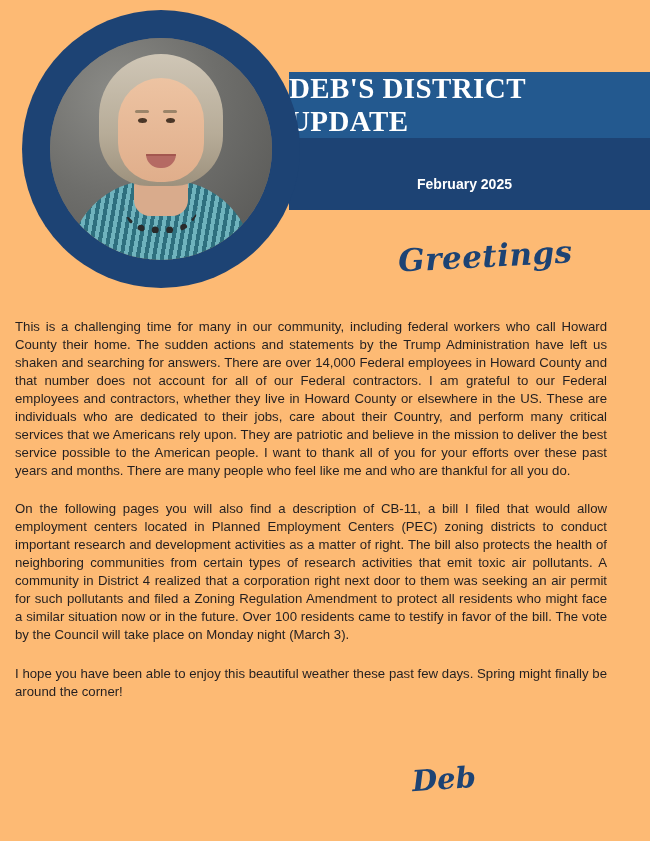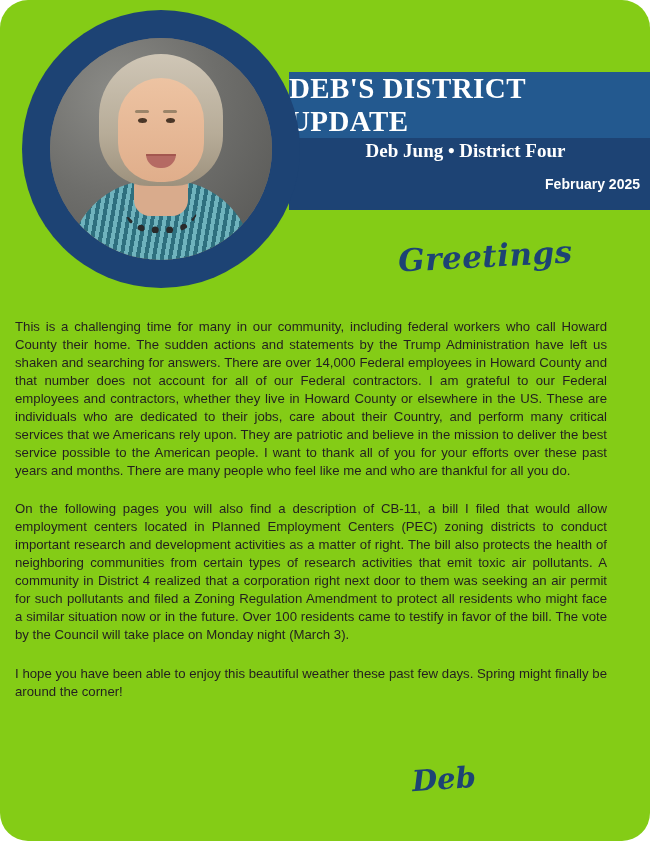--- a/index.html
+++ b/index.html
@@ -12,22 +12,21 @@
     background: #ffffff;
     font-family: "Liberation Sans", sans-serif;
     overflow: hidden;
     position: relative;
   }
 
   .page {
     position: relative;
     width: 650px;
     height: 841px;
-    background: #84cc16;
-    border-radius: 28px;
+    background: #fdba74;
   }
 
   
   .masthead {
     position: absolute;
     left: 289px;
     top: 72px;
     width: 361px;
     height: 138px;
     background: #1d4374;
@@ -65,21 +64,21 @@
   }
   .masthead-date {
     position: absolute;
     left: 0;
     top: 104px;
     width: 361px;
     color: #ffffff;
     font-family: "Liberation Sans", sans-serif;
     font-weight: bold;
     font-size: 14px;
-    text-align: right;
+    text-align: center;
     padding-right: 10px;
     box-sizing: border-box;
   }
 
   
   .portrait-ring {
     position: absolute;
     left: 22px;
     top: 10px;
     width: 278px;
@@ -231,21 +230,20 @@
     transform: rotate(-4deg);
   }
 </style>
 </head>
 <body>
 
 <div class="page">
 
   <div class="masthead">
     <div class="masthead-title">DEB'S DISTRICT UPDATE</div>
-    <div class="masthead-sub">Deb Jung • District Four</div>
     <div class="masthead-date">February 2025</div>
   </div>
 
   <div class="portrait-ring">
     <div class="portrait-photo">
       <div class="ph-bg"></div>
       <div class="ph-body"></div>
       <div class="ph-neck"></div>
       <div class="ph-hair"></div>
       <div class="ph-face"></div>

